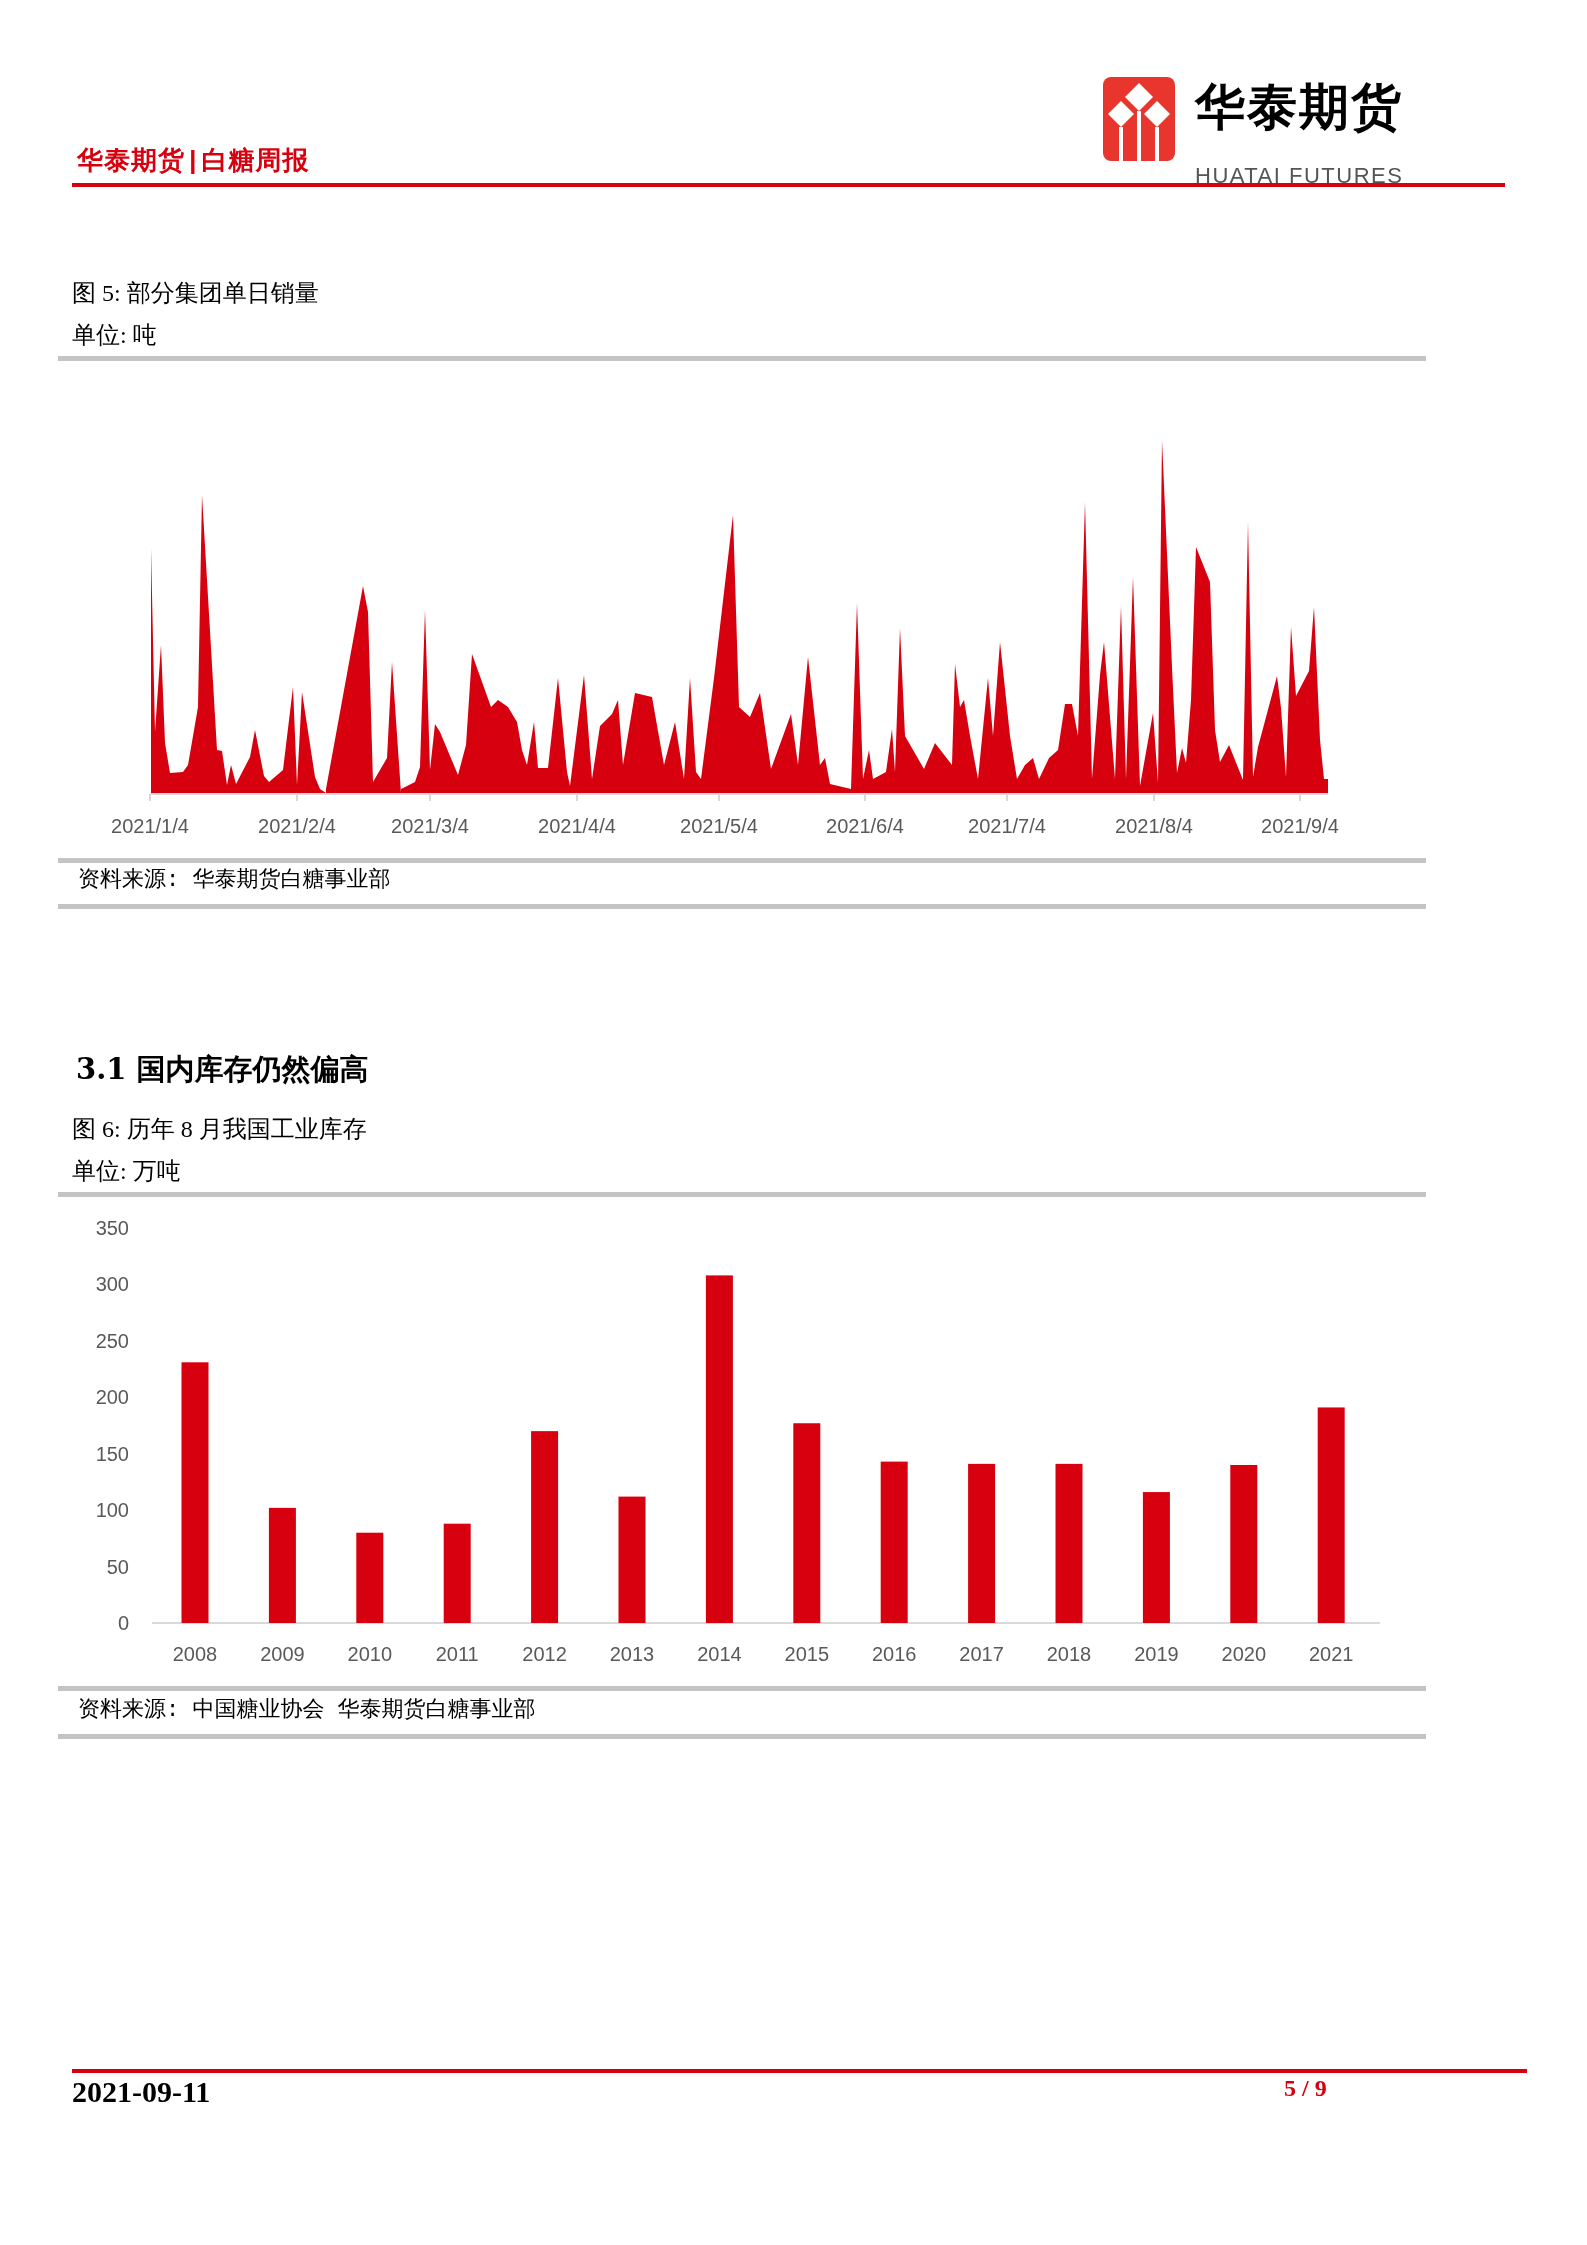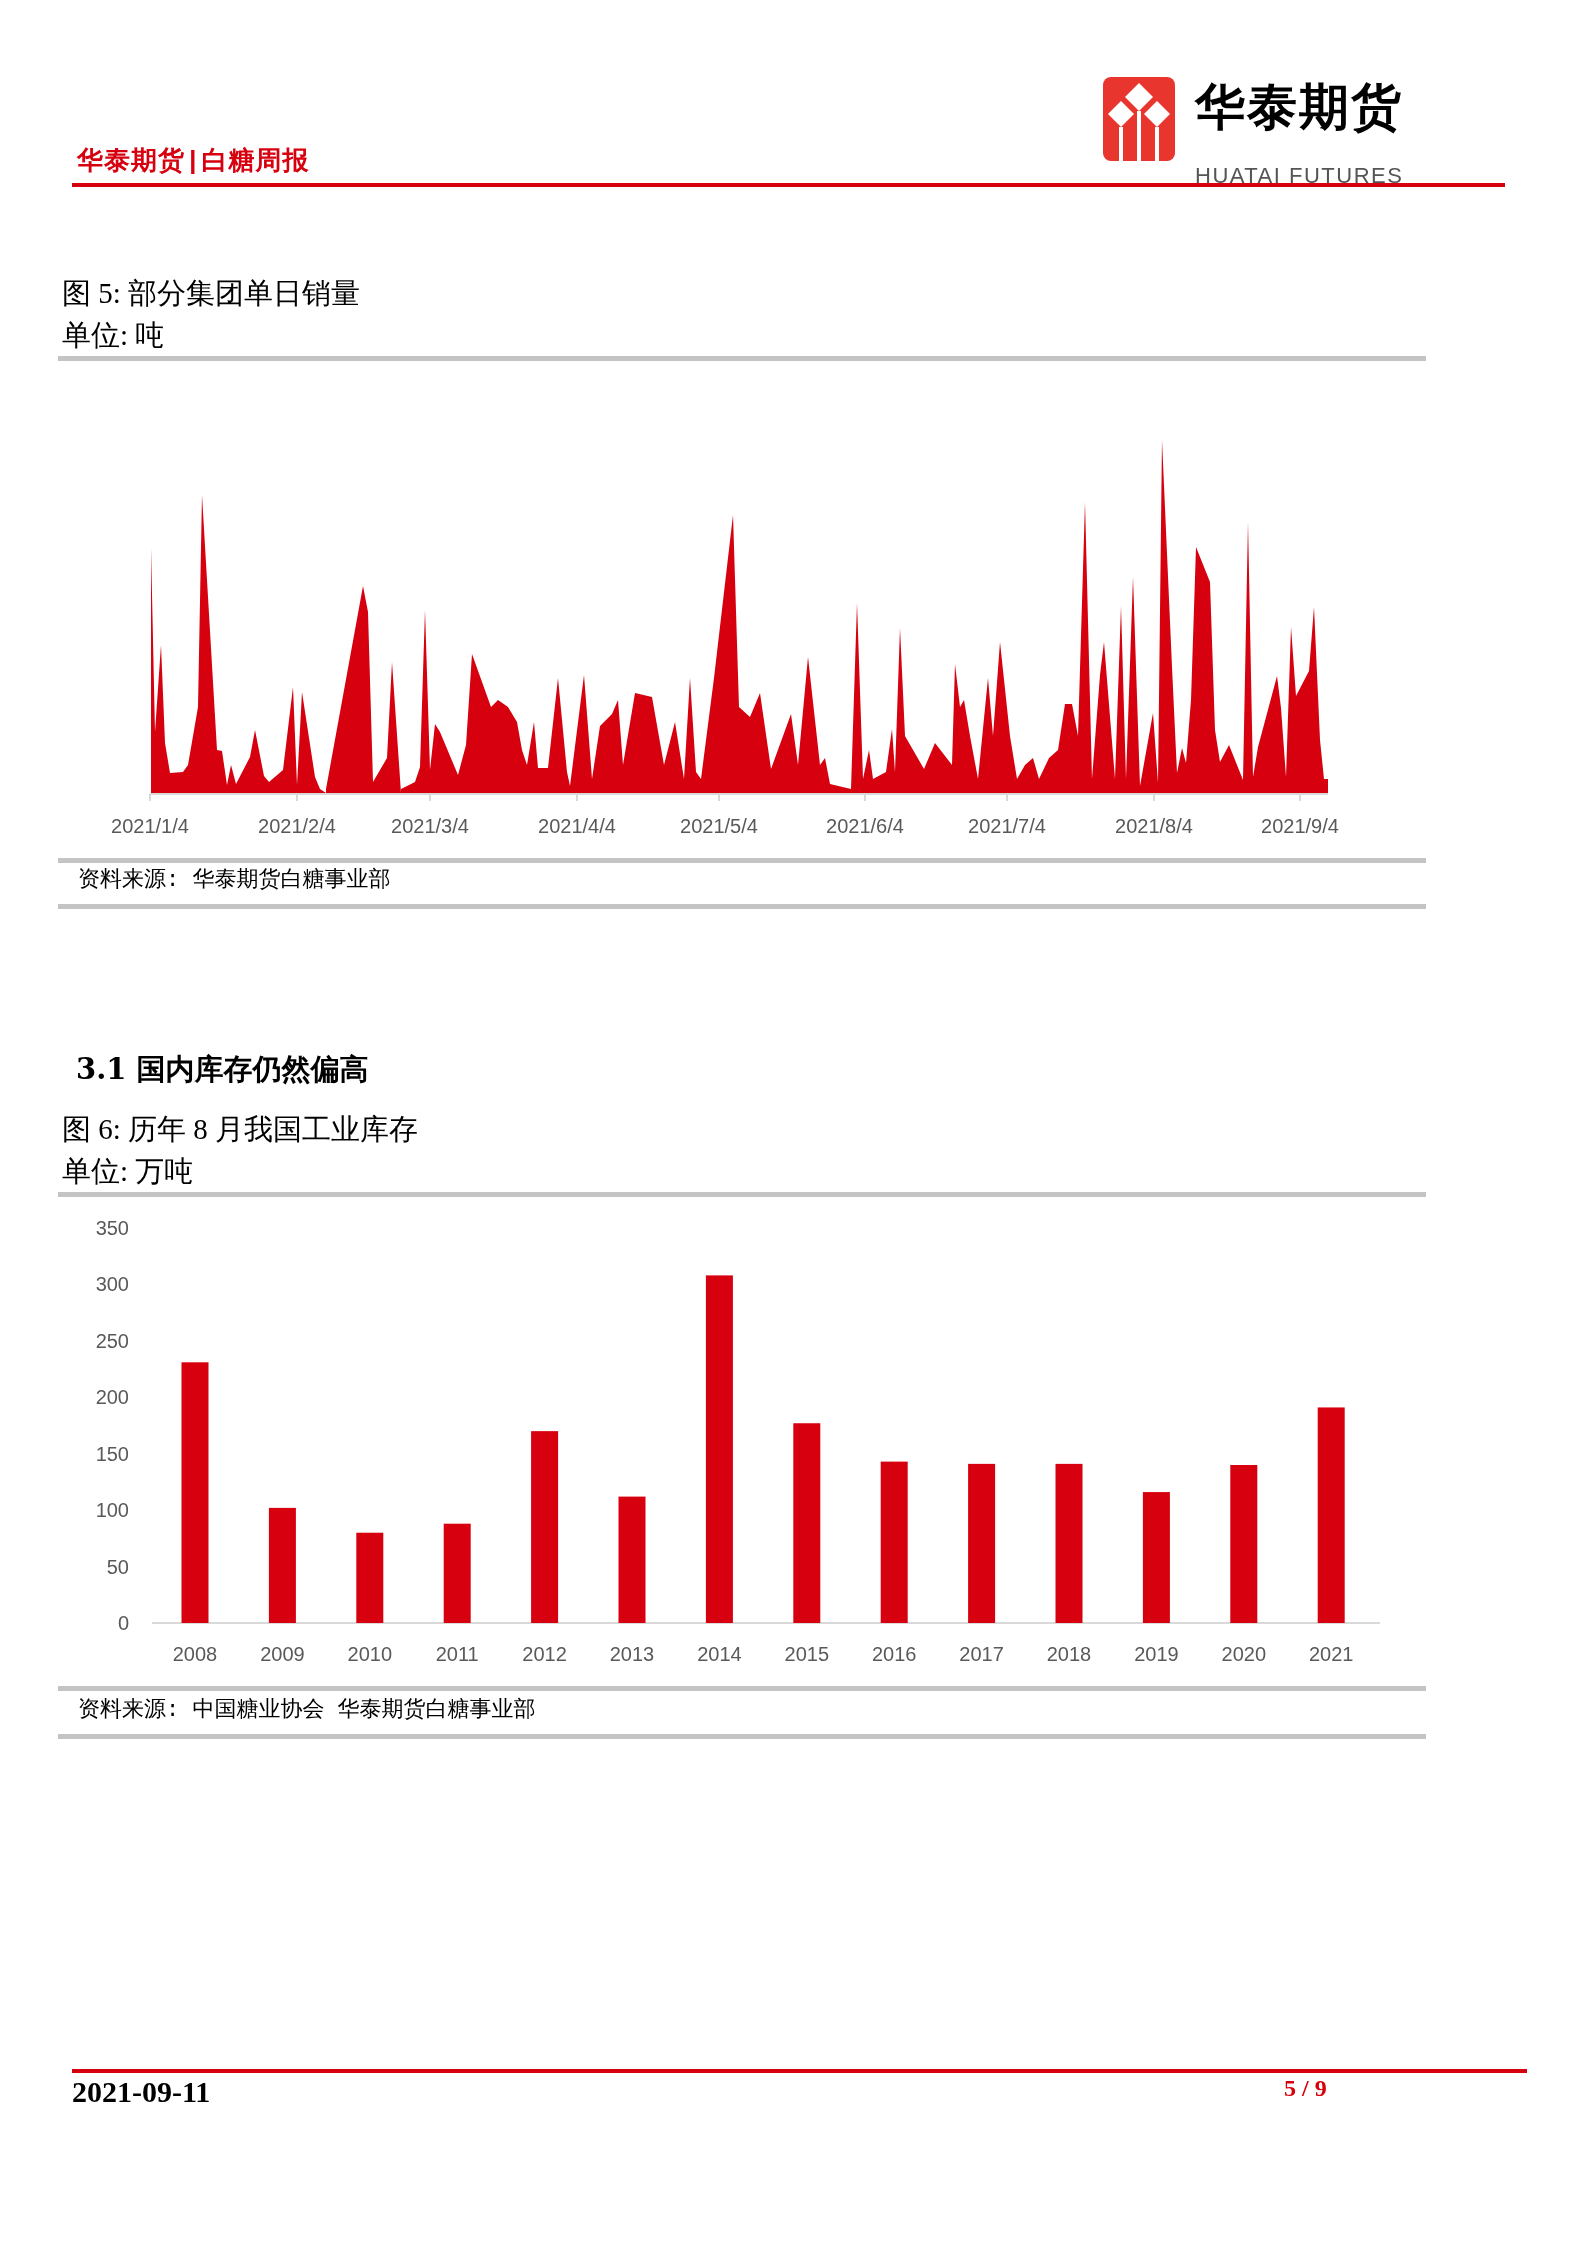--- a/index.html
+++ b/index.html
@@ -5,21 +5,21 @@
   html, body { margin:0; padding:0; background:#fff; }
   body { width:1587px; height:2245px; position:relative; overflow:hidden;
          font-family: "Liberation Serif", "DejaVu Serif", serif; color:#000; }
   .abs { position:absolute; }
   .hdr-title { left:77px; top:143px; font-size:26px; font-weight:bold; color:#d7000f; letter-spacing:1px; font-family:Liberation Mono, monospace; }
   .hdr-line { left:72px; top:183px; width:1433px; height:4px; background:#d7000f; }
   .logo { left:1103px; top:77px; width:315px; height:84px; }
   .logo-mark { position:absolute; left:0; top:0; width:72px; height:84px; }
   .logo-cn { position:absolute; left:92px; top:0; font-family:"DejaVu Sans", sans-serif; font-weight:bold; font-size:50px; line-height:60px; color:#000000; letter-spacing:2px; }
   .logo-en { position:absolute; left:92px; top:59px; font-family:"Liberation Sans", sans-serif; font-size:22px; line-height:24px; color:#555; letter-spacing:1.5px;margin-top:28px; }
-  .cap { left:62px; font-size:29px; line-height:30px; }
+  .cap { left:72px; font-size:24px; line-height:30px; }
   .rule { left:58px; width:1368px; height:5px; background:#c4c4c4; }
   .section-h { left:76px; top:1050px; font-size:29px; font-weight:bold; font-family:"DejaVu Serif", serif; }
   .src { left:78px; font-size:22px; line-height:30px; font-family:Liberation Mono, monospace; }
   .foot-line { left:72px; top:2069px; width:1455px; height:4px; background:#d7000f; }
   .foot-date { left:72px; top:2075px; font-size:30px; font-weight:bold; color:#000000; }
   .foot-page { left:1284px; top:2075px; font-size:24px; font-weight:bold; color:#d7000f; }
   .ticklbl { font-family:"Liberation Sans", sans-serif; font-size:20px; fill:#595959; }
   svg text { font-family:"Liberation Sans", "DejaVu Sans", sans-serif; }
 </style>
 </head>

